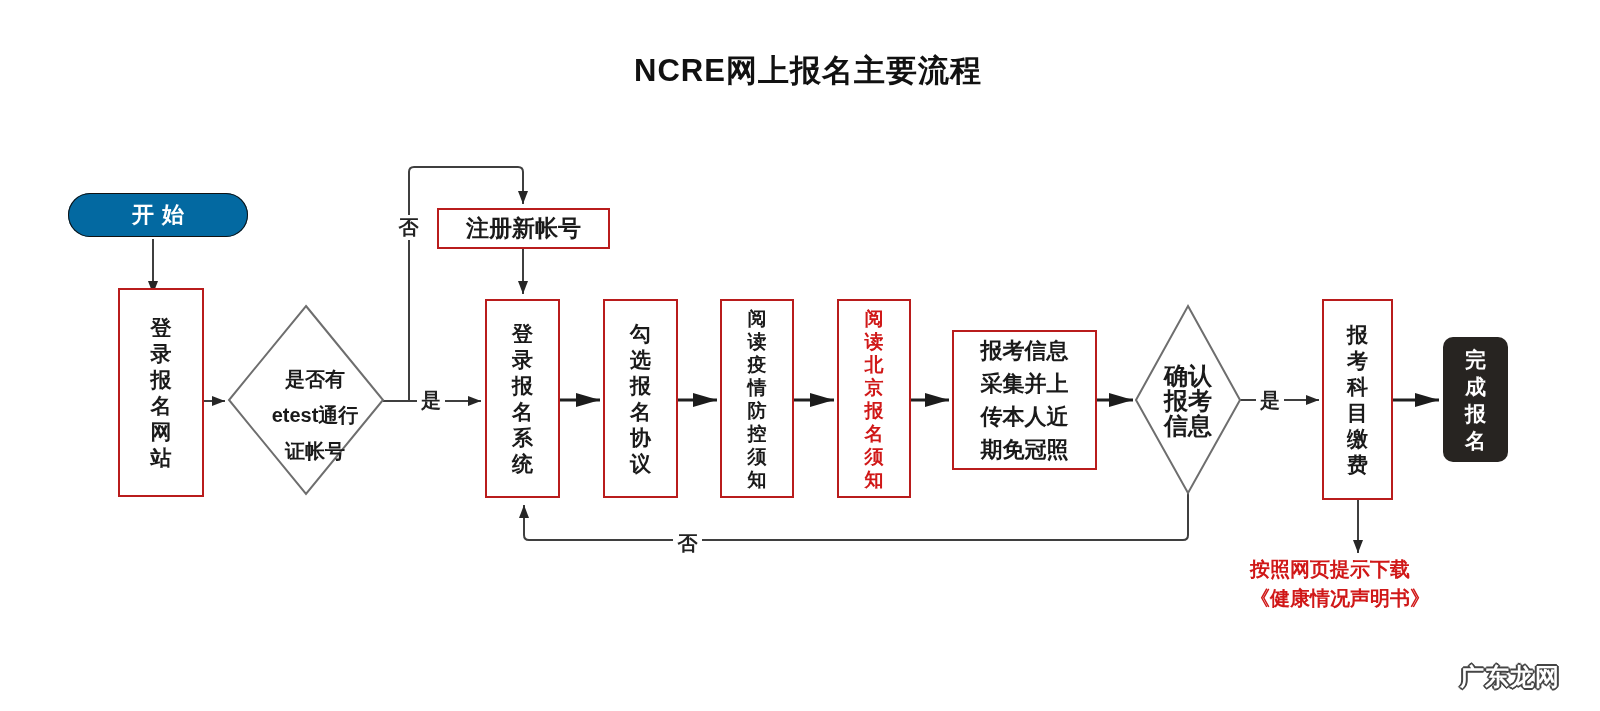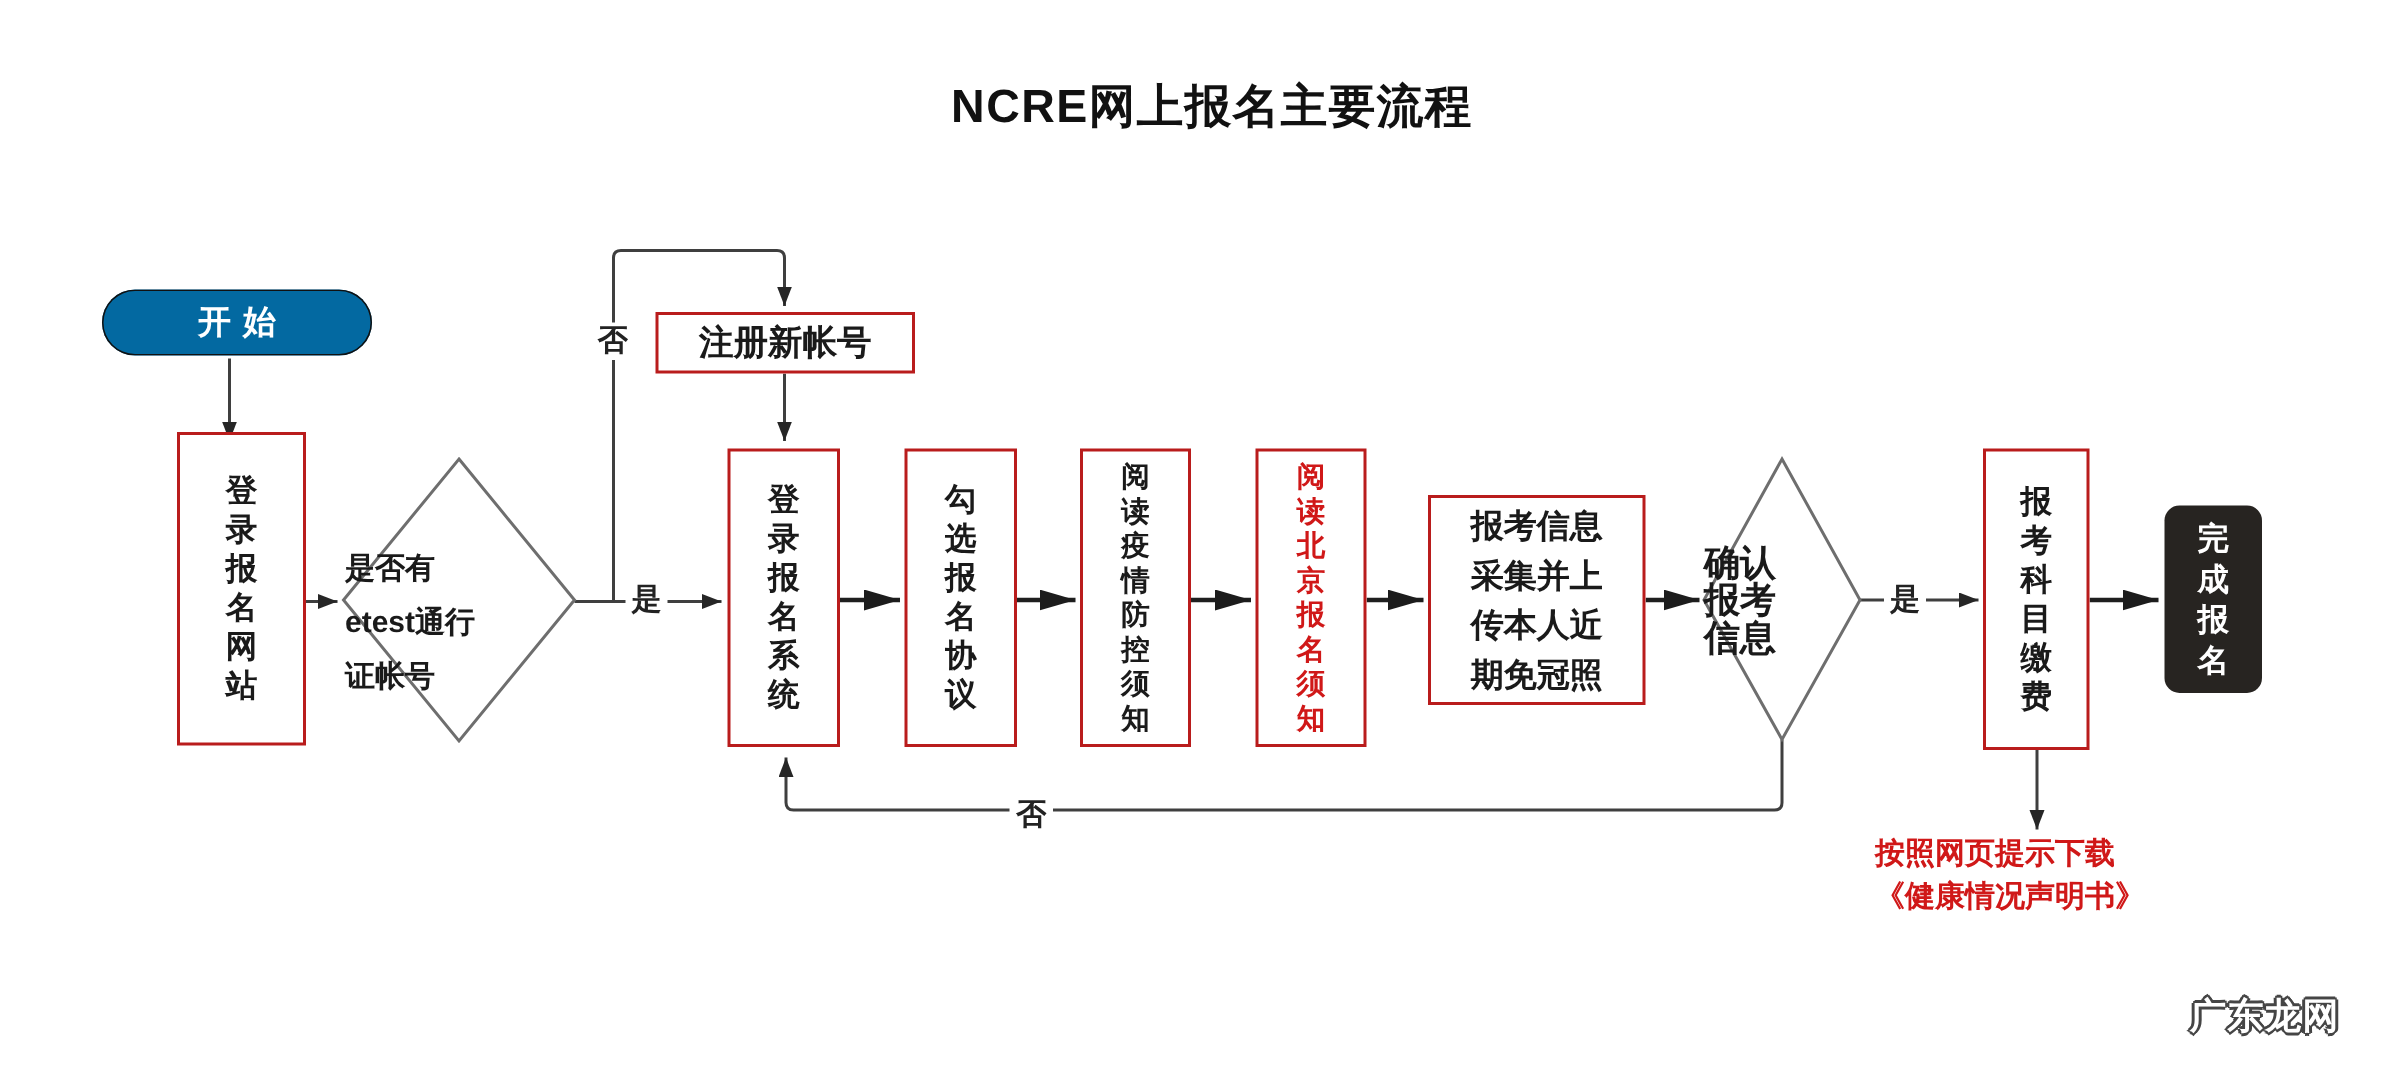--- a/index.html
+++ b/index.html
@@ -16,21 +16,21 @@
     border:2px solid #b91c1c;background:#fff;box-sizing:border-box;
     display:flex;align-items:center;justify-content:center;
   }
   .vstack{
     display:inline-block;width:1.2em;word-break:break-all;overflow-wrap:anywhere;
     text-align:center;font-weight:600;
   }
   .chars6{font-size:21px;line-height:26px;}
   .chars8{font-size:19px;line-height:23px;}
   .hlabel{
-    white-space:pre-line;font-weight:600;
+    text-align:center;white-space:pre-line;font-weight:600;
   }
   .pill-start{
     background:#0369a1;border-radius:22px;color:#fff;font-weight:700;font-size:22px;
     letter-spacing:8px;padding-left:8px;display:flex;align-items:center;justify-content:center;
     box-shadow:0 0 0 1px #111 inset;
   }
   .finish-box{
     background:#272421;border-radius:10px;color:#fff;
     display:flex;align-items:center;justify-content:center;
   }

